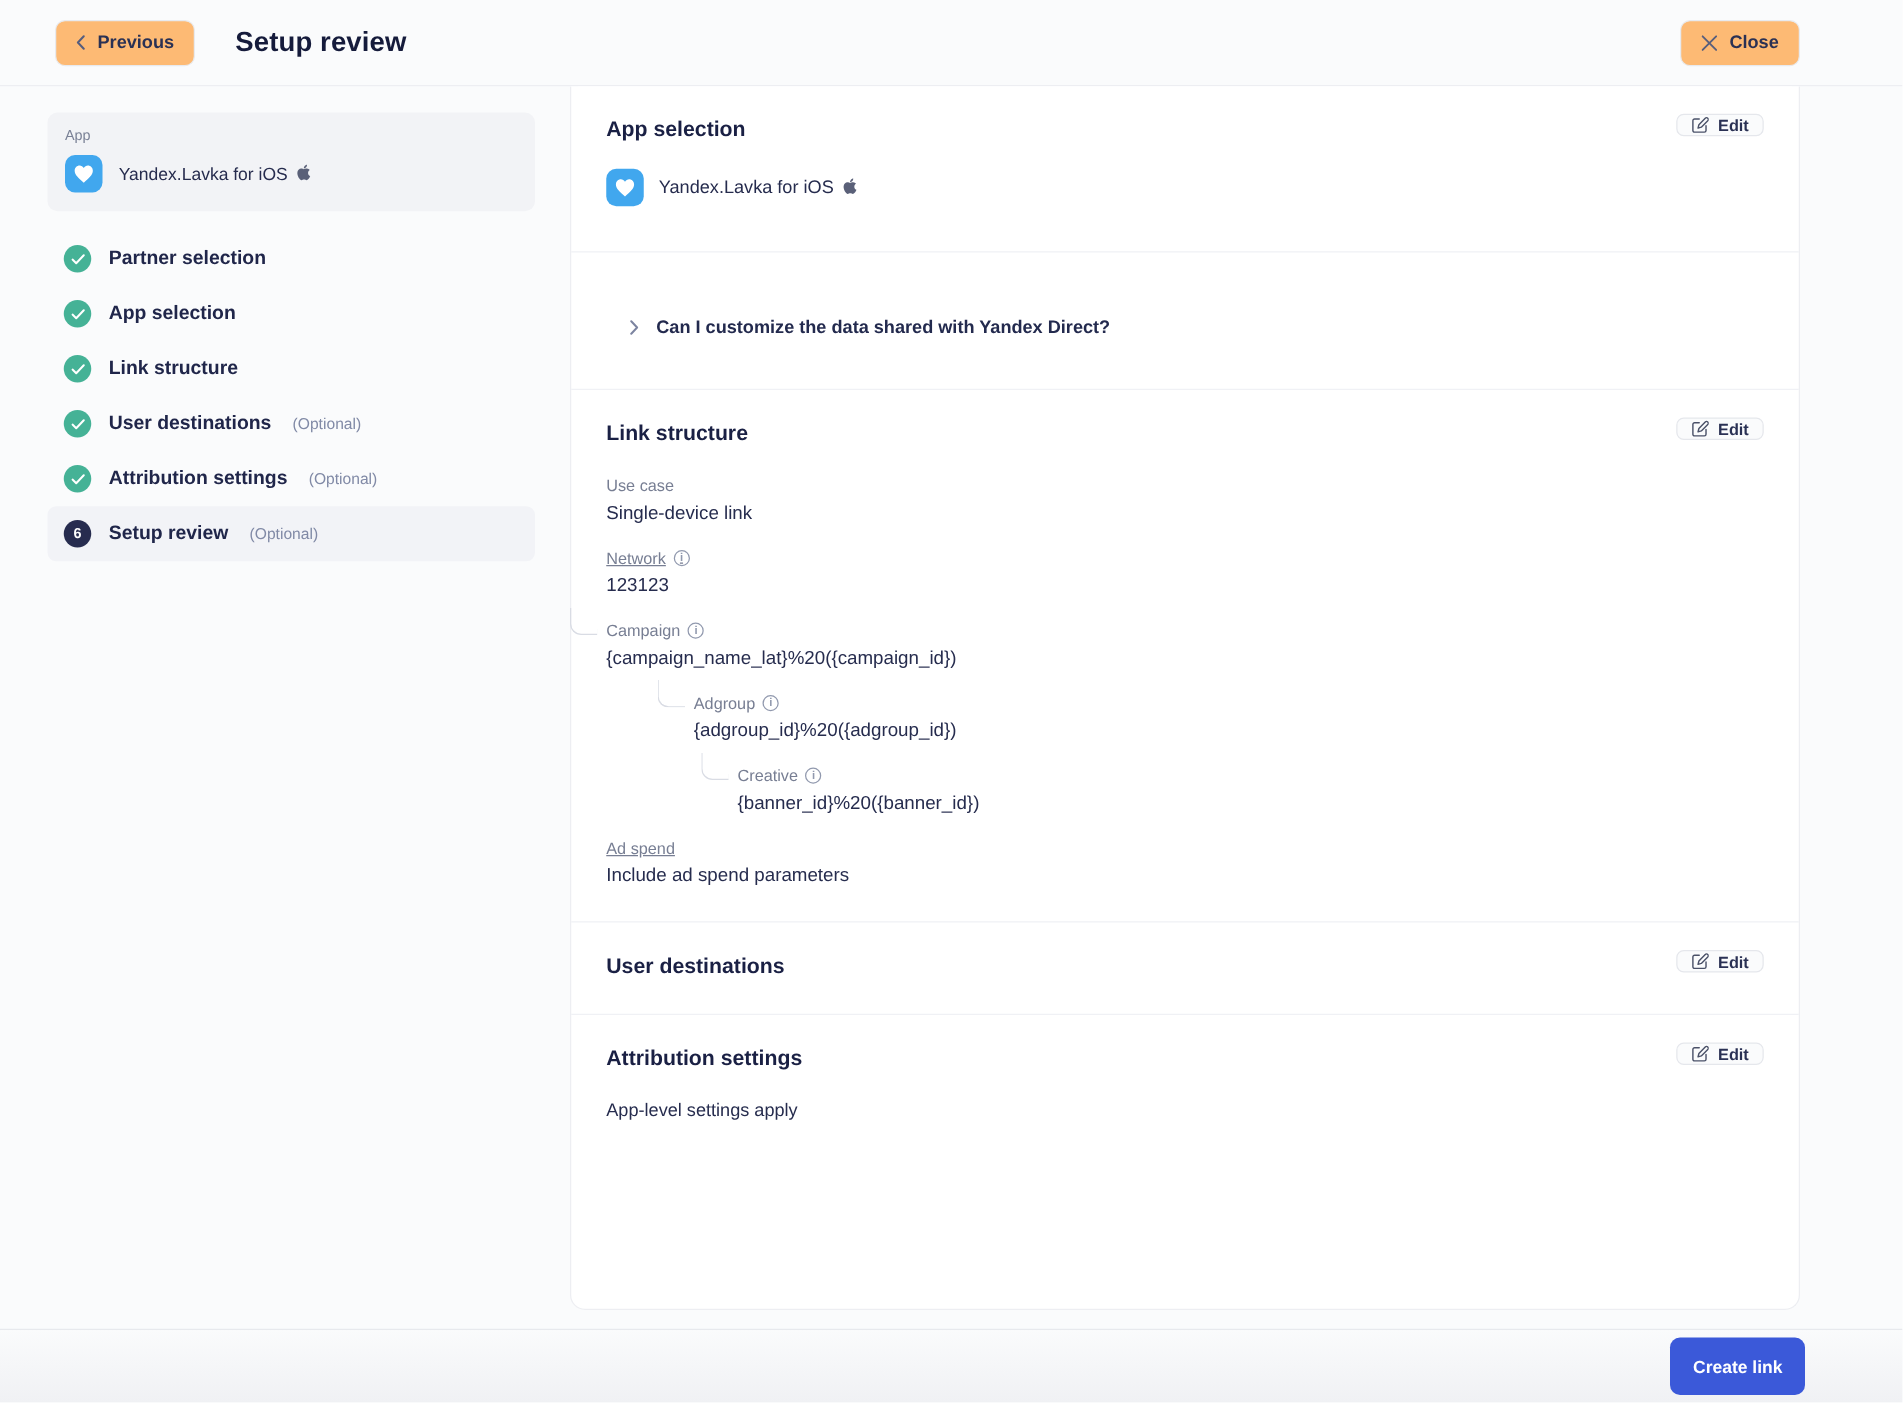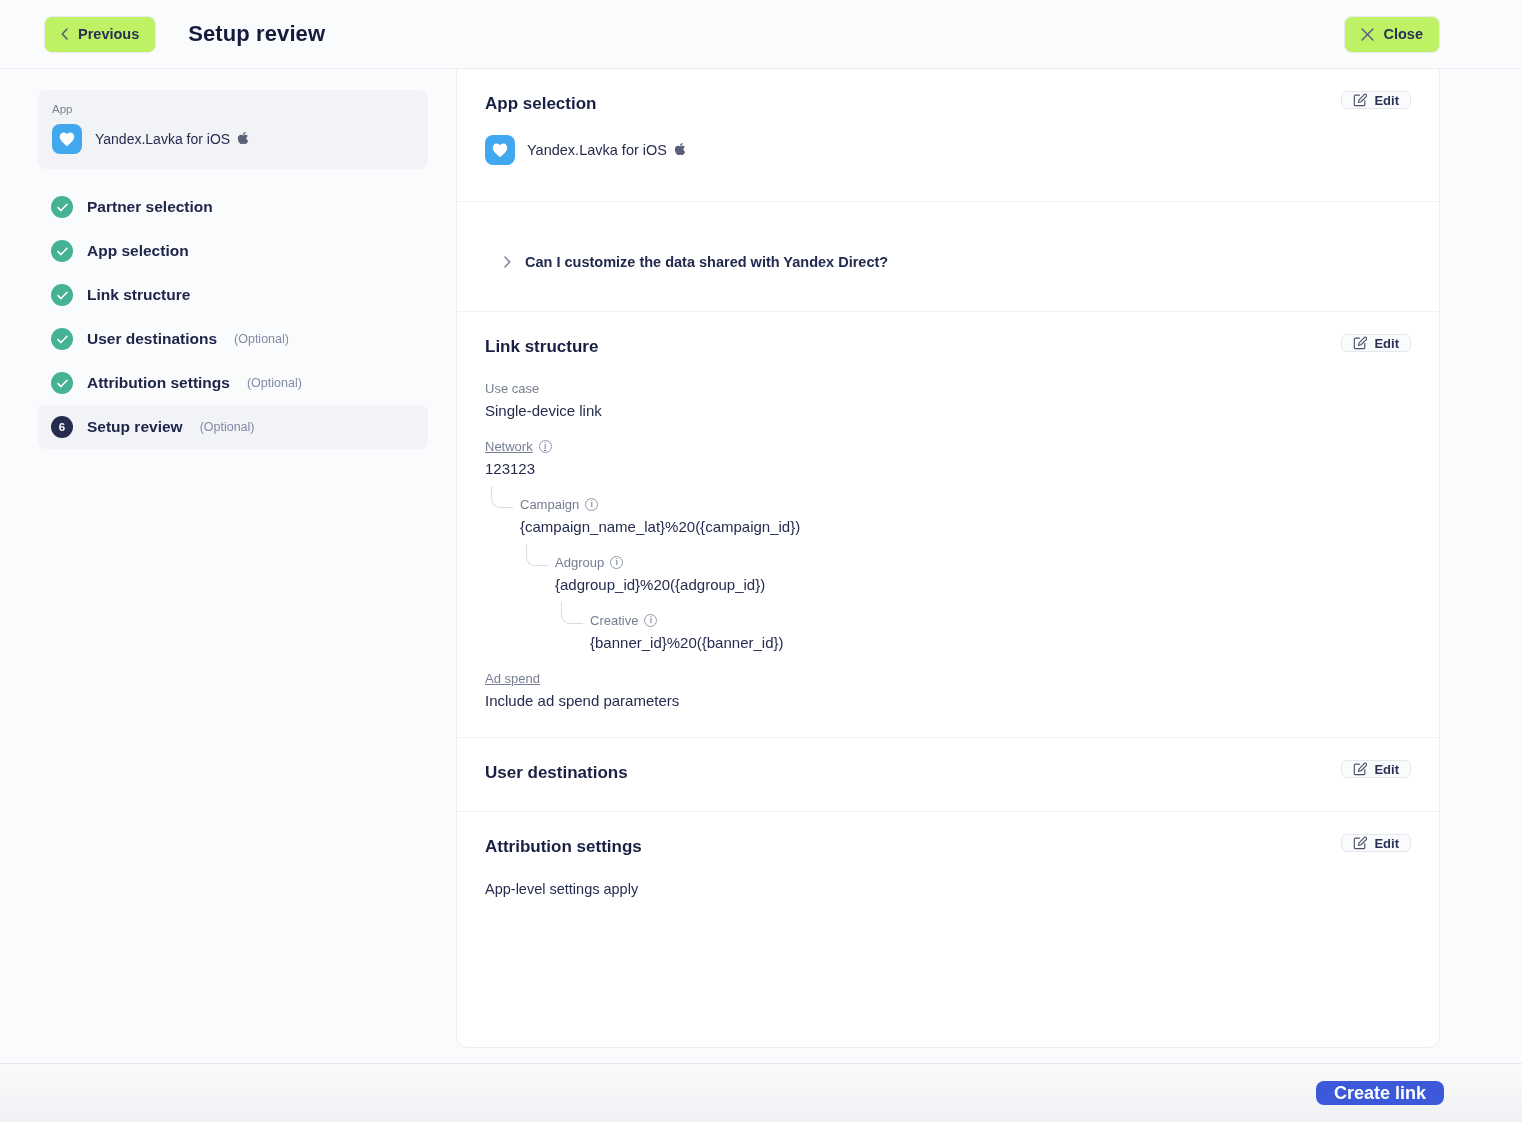--- a/index.html
+++ b/index.html
@@ -16,21 +16,21 @@
   .topbar {
     height:69px;
     display:flex; align-items:center;
     padding:0 82px 0 44px;
     border-bottom:1px solid #EDEEF2;
     background:#FAFBFC;
   }
   .btn-light {
     display:inline-flex; align-items:center; gap:10px;
     height:37px; padding:0 16px;
-    background:#bef264;
+    background:#fdba74;
     border:1px solid #E8EAEE;
     border-radius:8px;
     font-size:14.5px; font-weight:600; color:#2A3154;
     cursor:pointer; font-family:inherit;
   }
   .page-title { font-size:22px; font-weight:700; color:#151B3B; margin-left:32px; letter-spacing:.1px; }
   .topbar .spacer { margin-left:auto; }
 
   
   .body-row { display:flex; align-items:flex-start; }
@@ -101,38 +101,38 @@
     font-size:9px; line-height:1; color:#9199AE; font-weight:600; font-style:normal;
   }
 
   .tree-item { position:relative; margin-top:20px; }
   .tree-item::before {
     content:""; position:absolute; left:-29px; top:-11px;
     width:21px; height:21px;
     border-left:1.5px solid #D9DCE4; border-bottom:1.5px solid #D9DCE4;
     border-bottom-left-radius:9px;
   }
-  .ti-0 { margin-left:35px; }
+  .ti-0 { }
   .ti-1 { margin-left:70px; }
   .ti-2 { margin-left:105px; }
 
   .plain-value { font-size:14.5px; color:#262C4E; margin-top:24px; padding-bottom:6px; }
 
   
   .footer {
     position:absolute; left:0; right:0; bottom:0; height:59px;
     background:linear-gradient(#FAFBFC, #F0F1F4);
     border-top:1px solid #E7E9ED;
     display:flex; align-items:center; justify-content:flex-end;
     padding-right:78px;
   }
   .btn-primary {
-    height:24px; padding:0 18px;
+    height:46px; padding:0 18px;
     background:#3B59D9; border:none; border-radius:8px;
-    color:#fff; font-size:18px; font-weight:700;
+    color:#fff; font-size:14px; font-weight:700;
     cursor:pointer; font-family:inherit;text-align:right;
   }
 </style>
 </head>
 <body>
 
 <div class="topbar">
   <button class="btn-light">
     <span style="display:inline-flex;">
       <svg width="7" height="12" viewBox="0 0 7 12">

